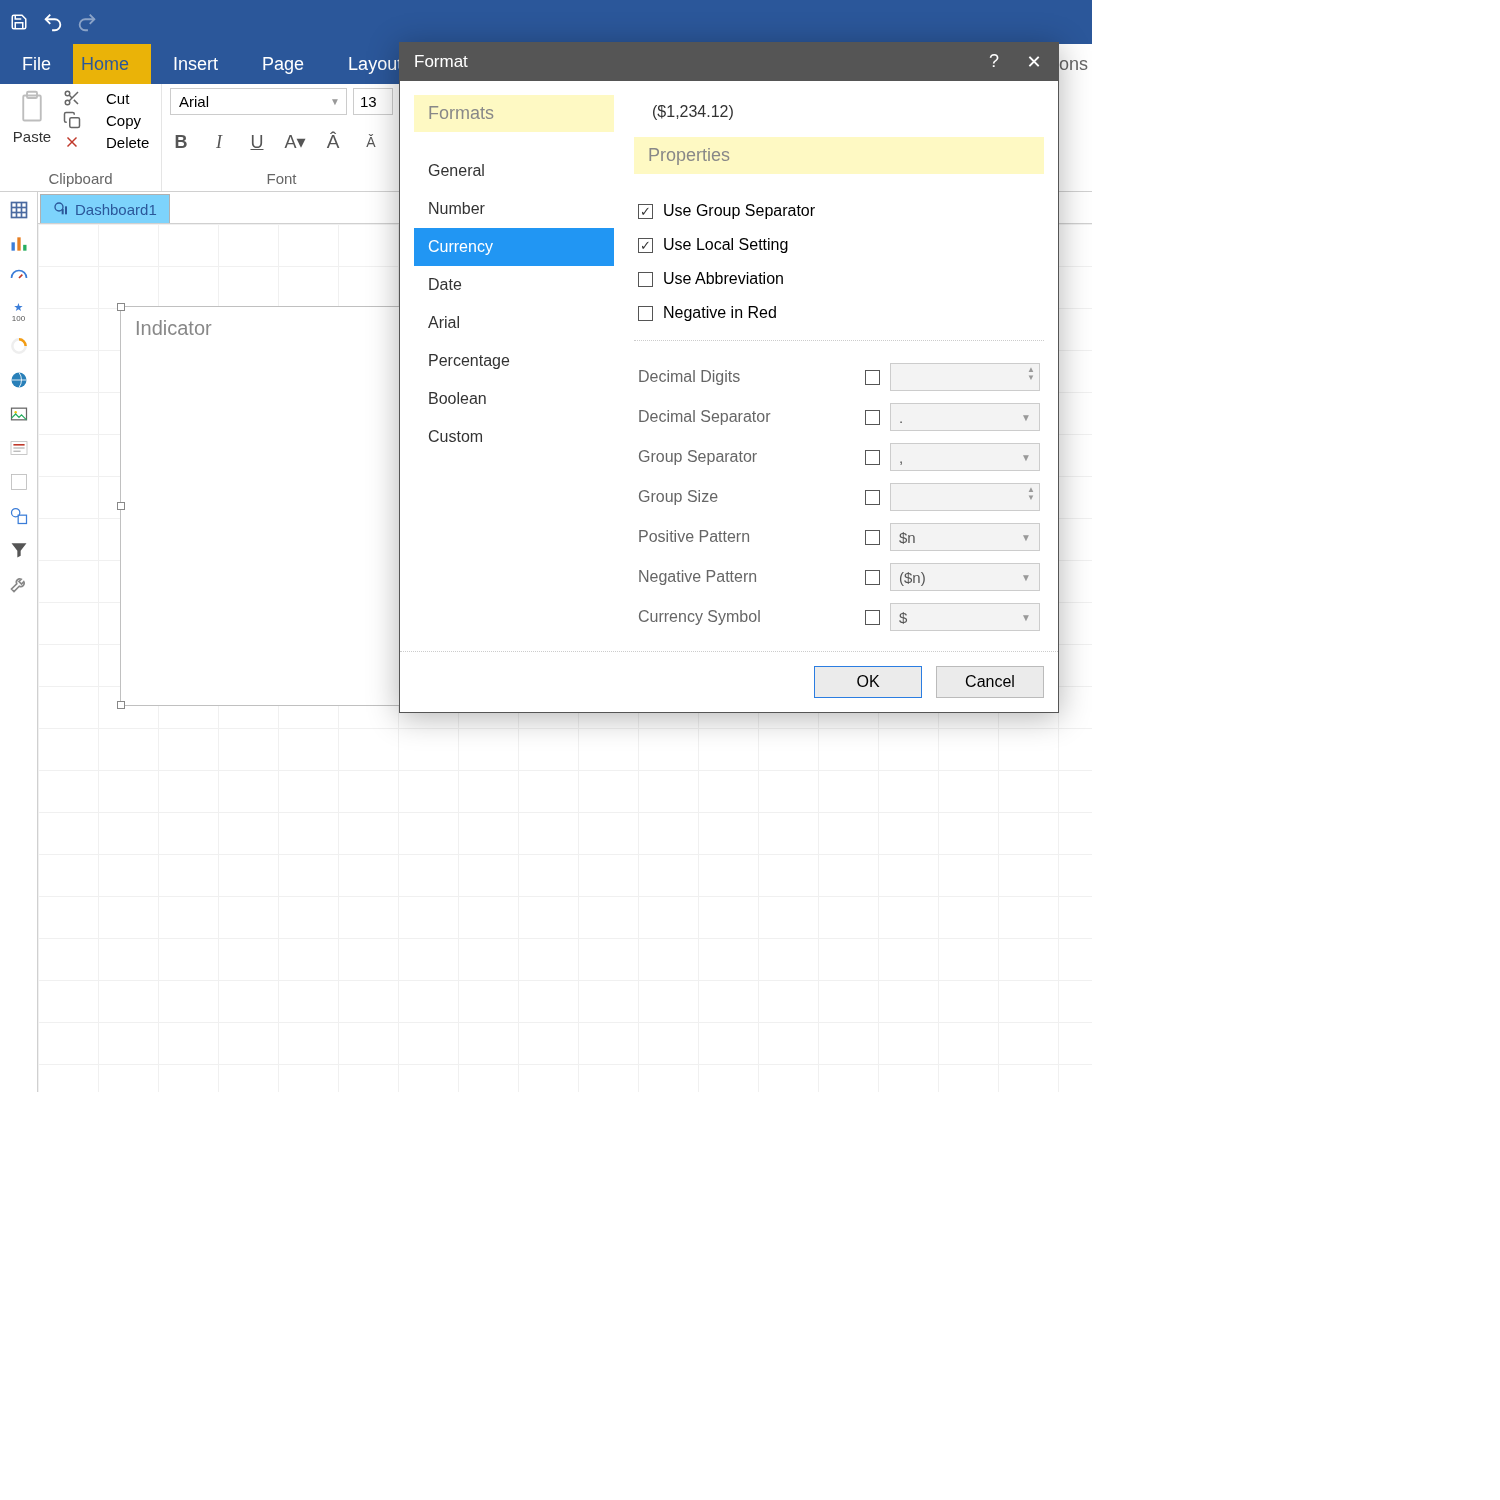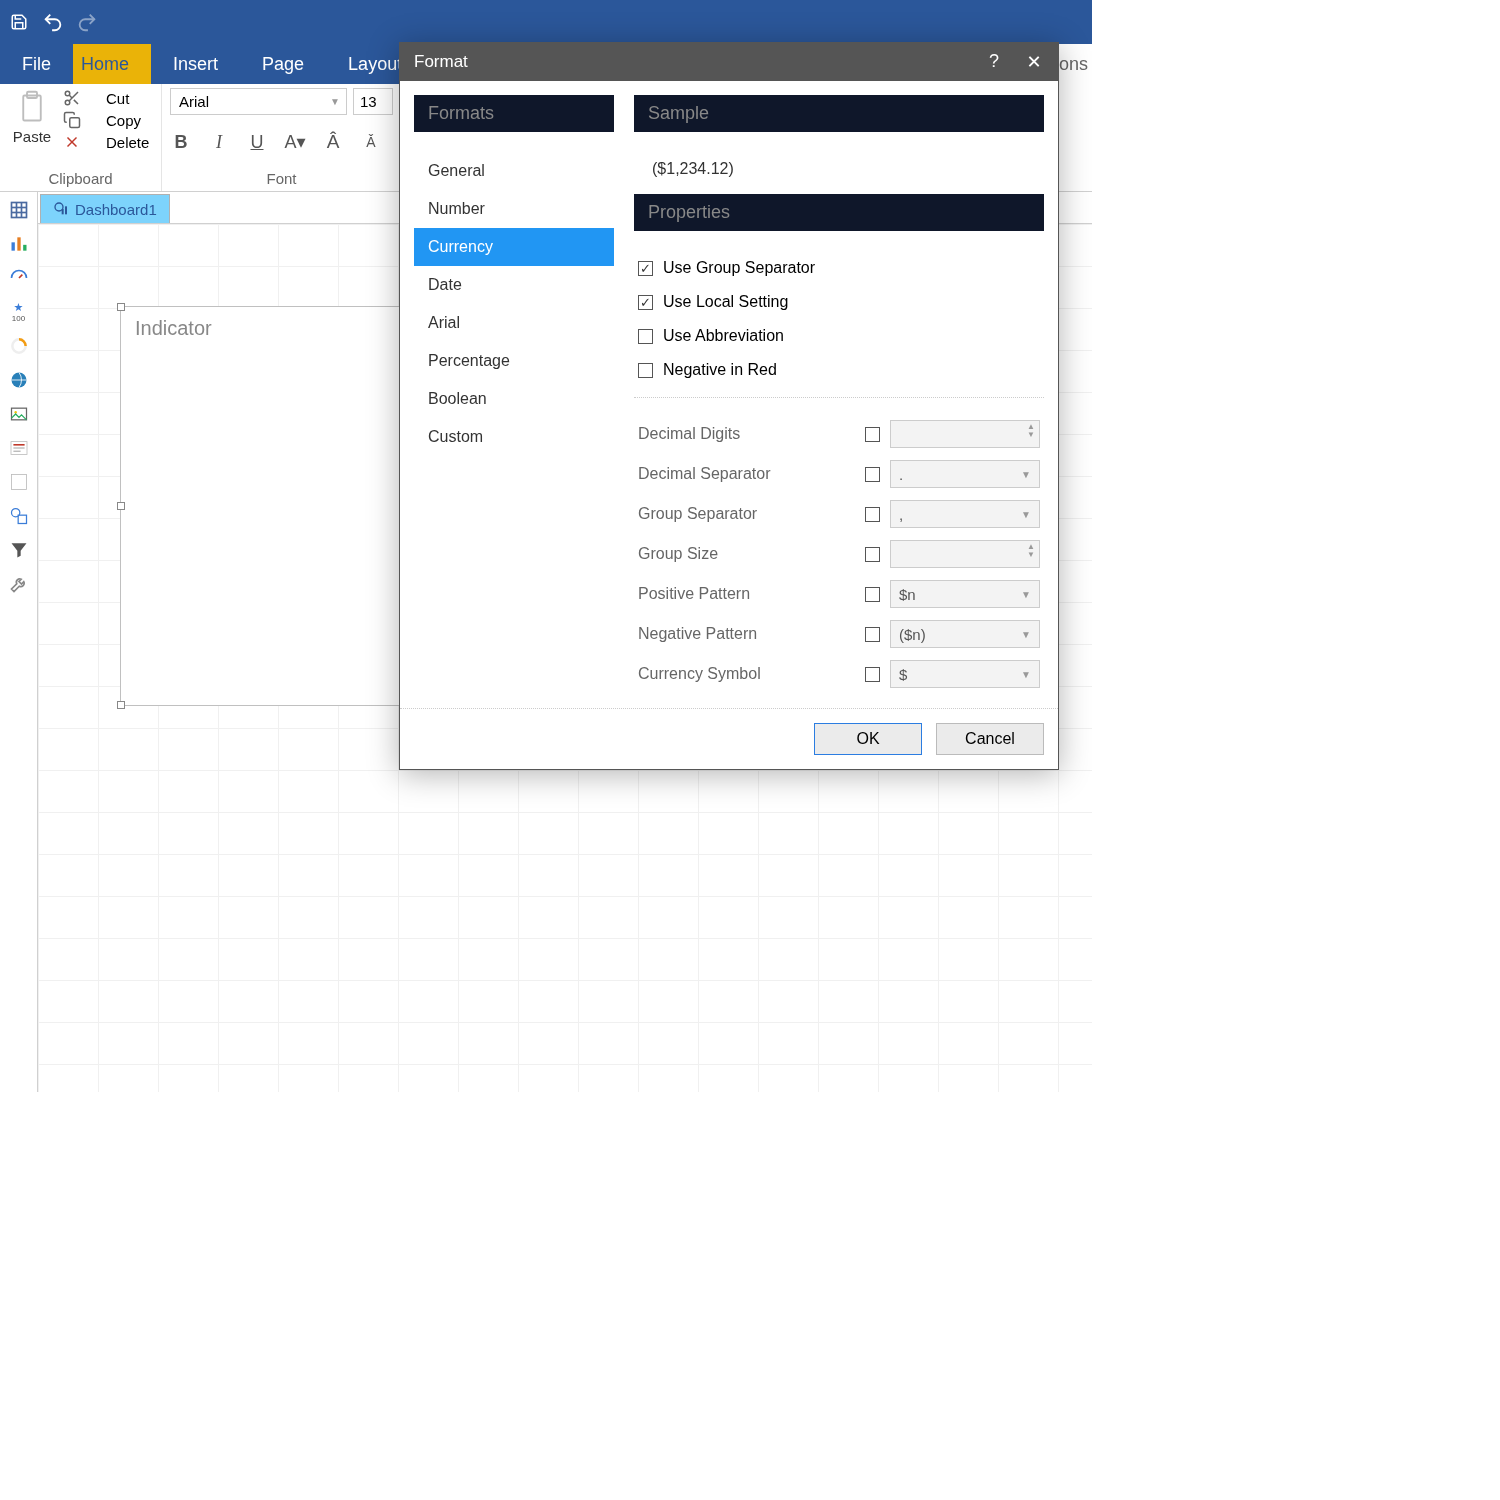--- a/index.html
+++ b/index.html
@@ -44,21 +44,21 @@
 .indicator-value { color:#7a7a7a; font-size:140px; text-align:center; margin-top:60px; font-weight:300;}
 
 .dialog-overlay { position:absolute; left:399px; top:42px; width:660px; background:#fff; border:1px solid #555; box-shadow:0 4px 30px rgba(0,0,0,0.3); }
 .dialog-header { background:#555; color:#fff; height:38px; display:flex; align-items:center; padding:0 14px; justify-content:space-between; }
 .dialog-header .dh-title { font-size:17px; }
 .dialog-header .dh-right { display:flex; gap:20px; }
 .dialog-header .dh-btn { cursor:pointer; width:20px; text-align:center; font-size:18px; }
 
 .dialog-body { display:flex; padding:14px; gap:20px; }
 .formats-col { width:200px; }
-.section-head { background:#0f172a; color:#888; font-size:18px; padding:8px 14px; margin-bottom:20px; }
+.section-head { background:#fef9c3; color:#888; font-size:18px; padding:8px 14px; margin-bottom:20px; }
 .format-list { display:flex; flex-direction:column; }
 .format-item { padding:10px 14px; font-size:16px; cursor:pointer; color:#333; }
 .format-item.selected { background:#2196f3; color:#fff; }
 
 .right-col { flex:1; }
 .sample-box { padding:8px 18px 16px 18px; font-size:16px; color:#333; }
 .check-row { display:flex; align-items:center; gap:10px; padding:8px 4px; font-size:16px; cursor:pointer; }
 .chk { width:15px; height:15px; border:1.5px solid #555; display:flex; align-items:center; justify-content:center; }
 .chk.checked::after { content:"✓"; font-size:13px; color:#333; line-height:1; }
 .prop-divider { border-top:1px dotted #ccc; margin:10px 0 16px 0; }
@@ -297,21 +297,20 @@
         <div class="format-item">Number</div>
         <div class="format-item selected">Currency</div>
         <div class="format-item">Date</div>
         <div class="format-item">Arial</div>
         <div class="format-item">Percentage</div>
         <div class="format-item">Boolean</div>
         <div class="format-item">Custom</div>
       </div>
     </div>
     <div class="right-col">
-      <div class="section-head">Sample</div>
       <div class="sample-box">($1,234.12)</div>
       <div class="section-head">Properties</div>
 
       <div class="check-row">
         <div class="chk checked"></div>
         <span>Use Group Separator</span>
       </div>
       <div class="check-row">
         <div class="chk checked"></div>
         <span>Use Local Setting</span>

